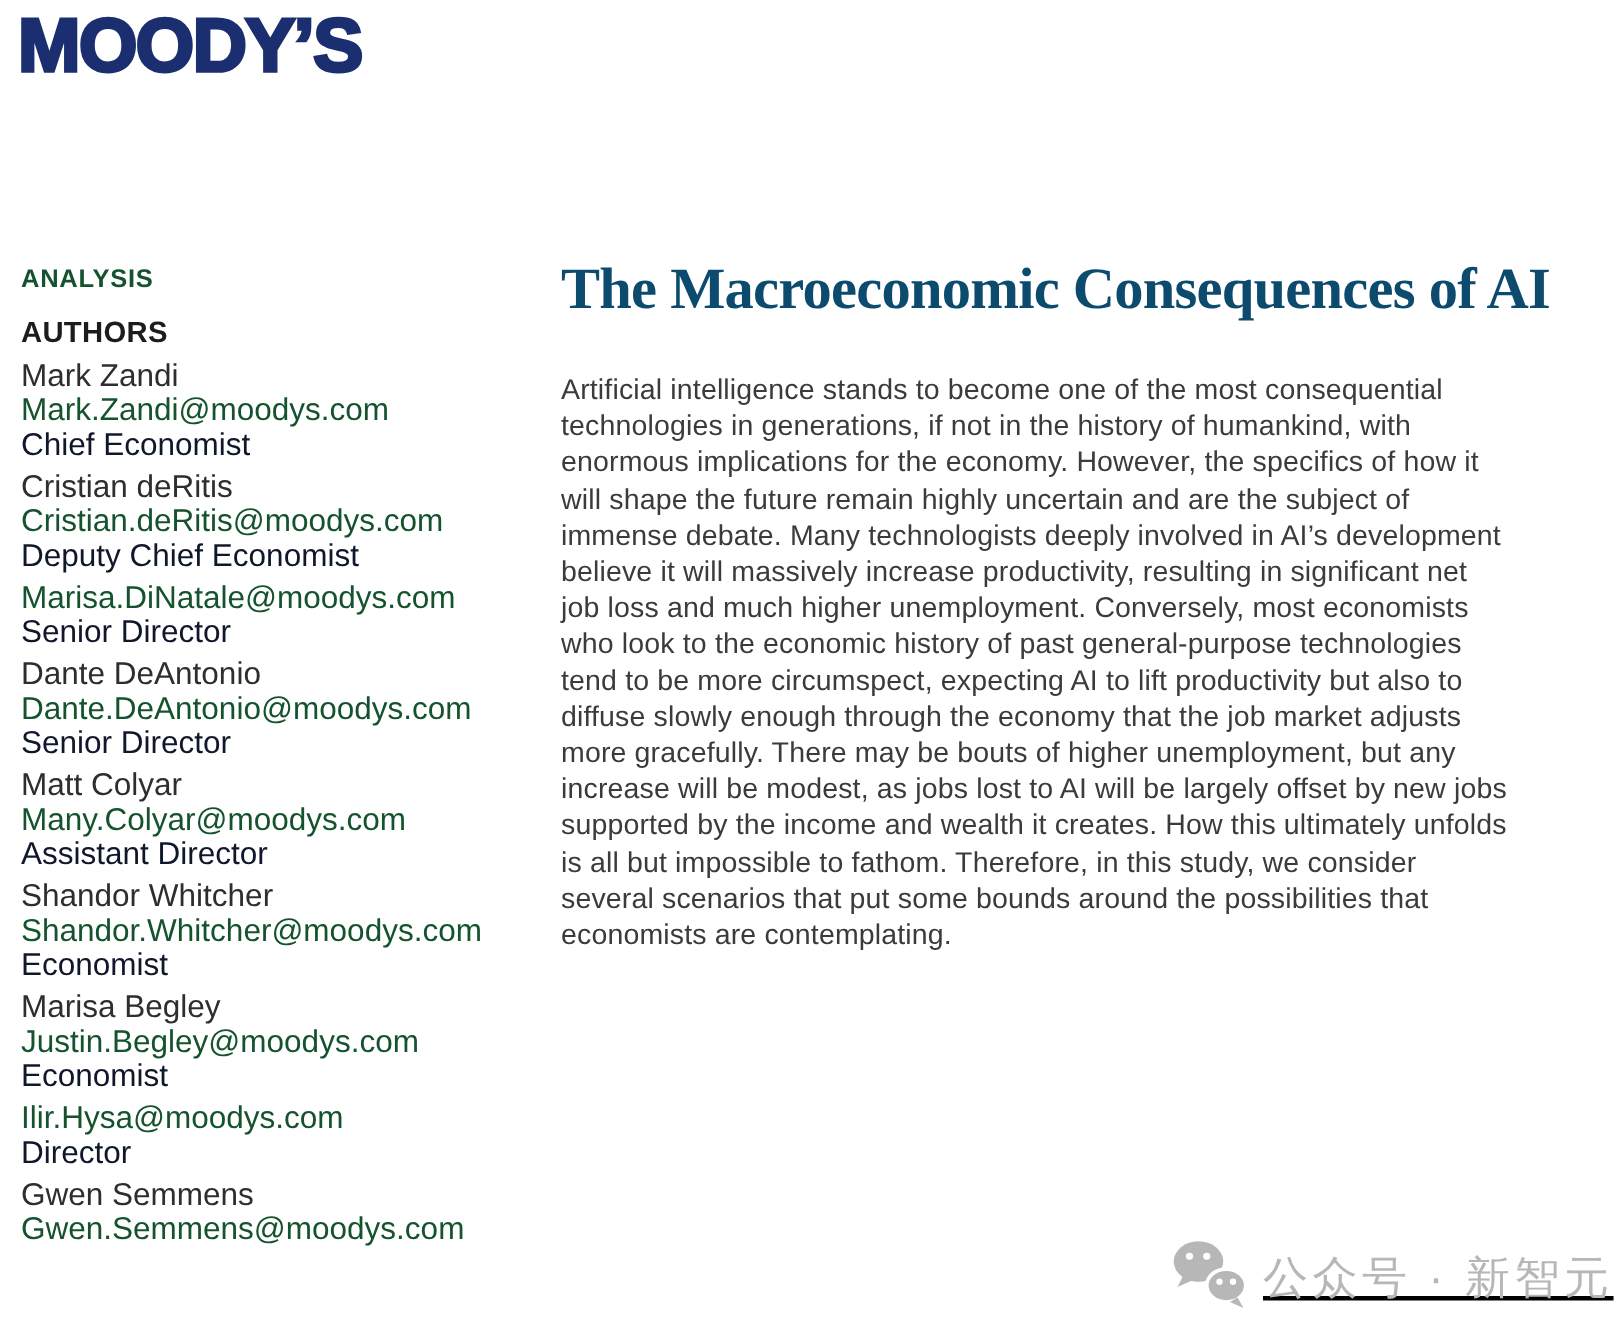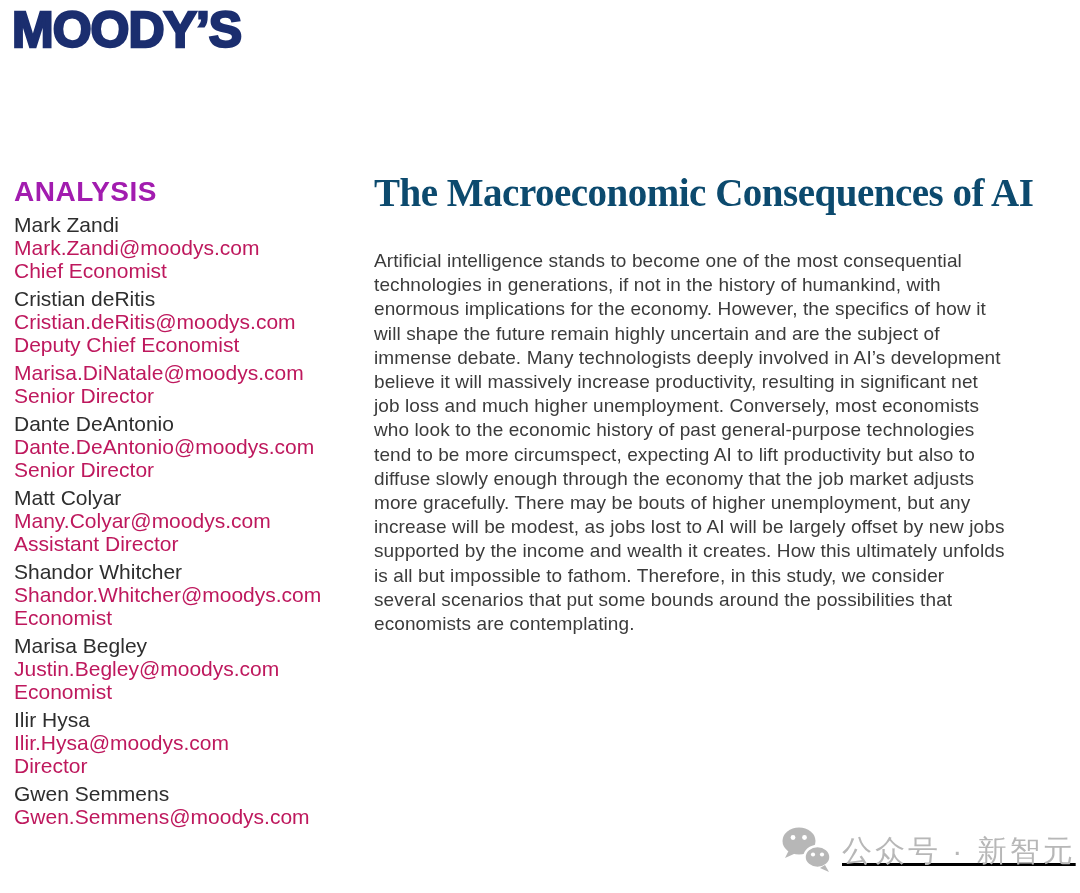--- a/index.html
+++ b/index.html
@@ -29,43 +29,43 @@
   }
 
   
   .sidebar {
     position: absolute;
     left: 14px;
     top: 176px;
     width: 350px;
   }
   .analysis-label {
-    font-size: 28px;
+    font-size: 17px;
     font-weight: bold;
     letter-spacing: 0.5px;
-    color: #a21caf;
+    color: #14532d;
   }
   .date-label {
     margin-top: 8px;
     font-size: 19px;
     color: #333333;
   }
   .authors-heading {
     margin-top: 15px;
     font-size: 19.5px;
     font-weight: bold;
     color: #1C1C1C;
     letter-spacing: 0.2px;
   }
   .authors-list { margin-top: 5px; }
   .author-group { margin-bottom: 5px; }
   .author-group div { font-size: 21px; line-height: 23px; }
   .author-name  { color: #2E2E2E; }
-  .author-email { color: #be185d; cursor: pointer; }
-  .author-title { color: #be185d; }
+  .author-email { color: #14532d; cursor: pointer; }
+  .author-title { color: #0f172a; }
 
   
   .main-title {
     position: absolute;
     left: 374px;
     top: 170px;
     width: 660px;
     font-family: "Liberation Serif", serif;
     font-weight: bold;
     font-size: 39px;
@@ -103,20 +103,21 @@
 </style>
 </head>
 <body>
 
 <div class="page">
 
   <div class="logo">MOODY’S</div>
 
   <div class="sidebar">
     <div class="analysis-label">ANALYSIS</div>
+    <div class="authors-heading">AUTHORS</div>
 
     <div class="authors-list">
 
         <div class="author-group">
           <div class="author-name">Mark Zandi</div>
           <div class="author-email">Mark.Zandi@moodys.com</div>
           <div class="author-title">Chief Economist</div>
         </div>
 
         <div class="author-group">
@@ -148,21 +149,20 @@
           <div class="author-title">Economist</div>
         </div>
 
         <div class="author-group">
           <div class="author-name">Marisa Begley</div>
           <div class="author-email">Justin.Begley@moodys.com</div>
           <div class="author-title">Economist</div>
         </div>
 
         <div class="author-group">
-          <div class="author-name">Ilir Hysa</div>
           <div class="author-email">Ilir.Hysa@moodys.com</div>
           <div class="author-title">Director</div>
         </div>
 
         <div class="author-group">
           <div class="author-name">Gwen Semmens</div>
           <div class="author-email">Gwen.Semmens@moodys.com</div>
 
         </div>
       </div>

